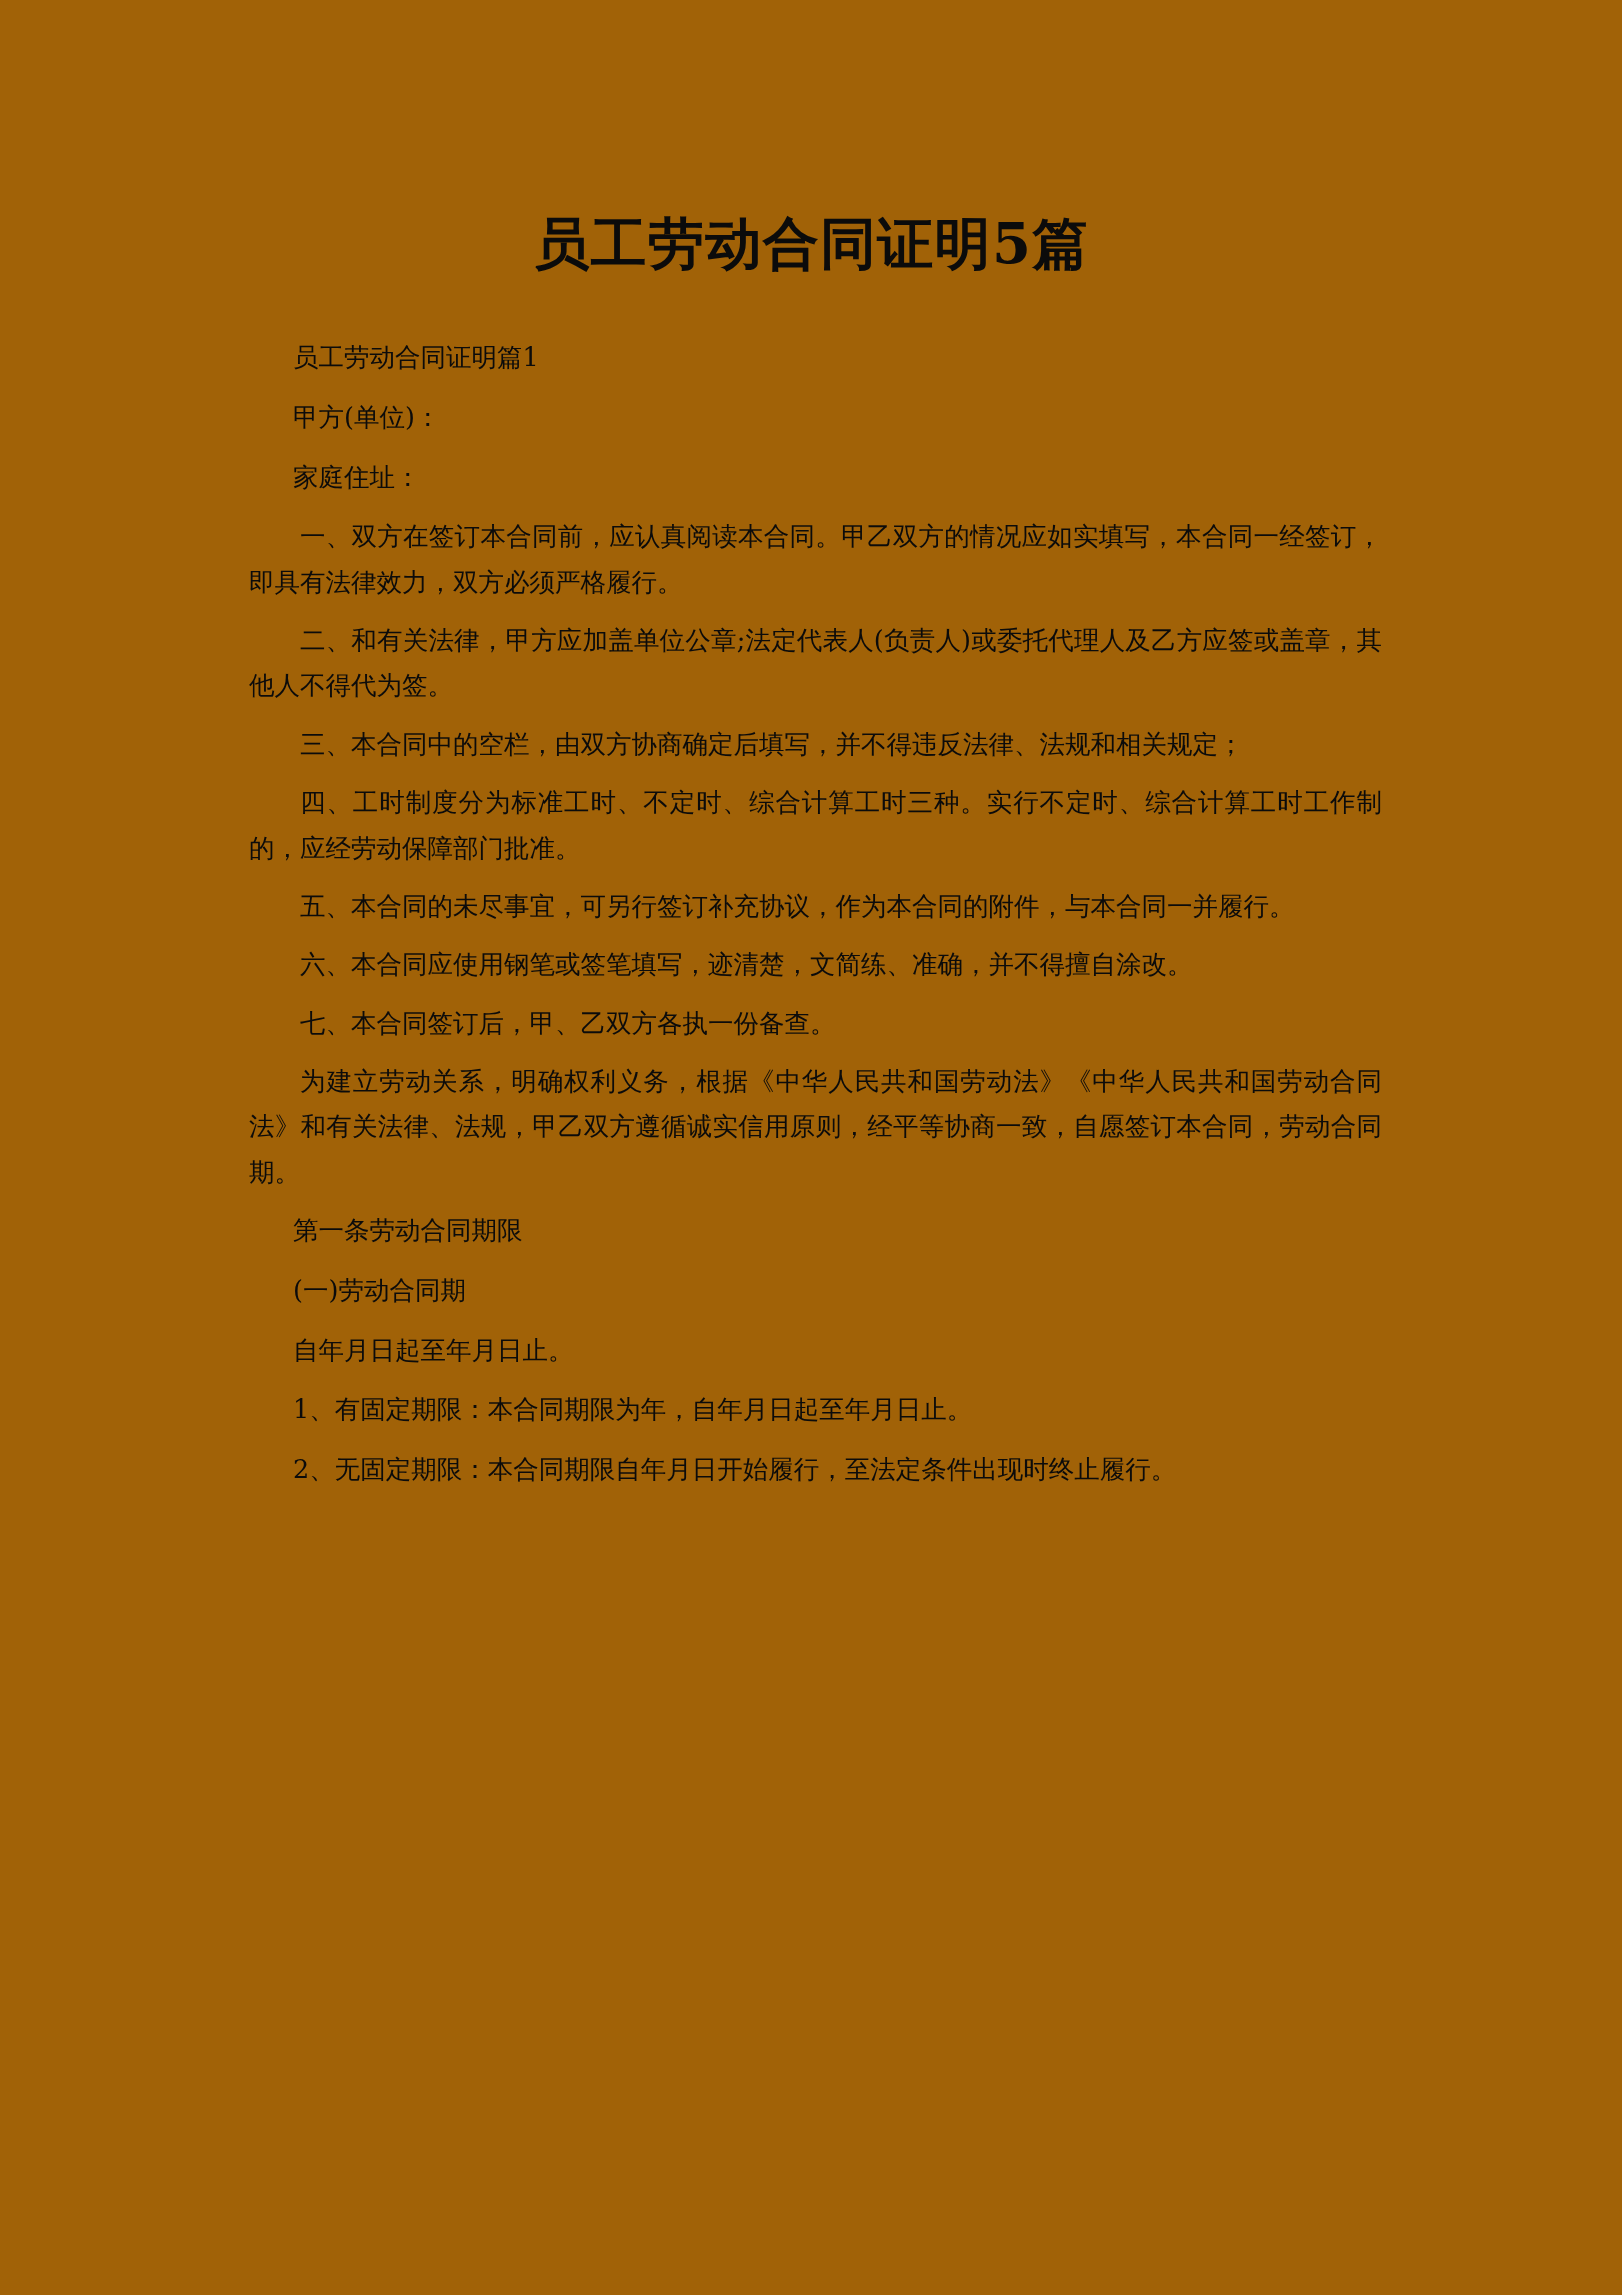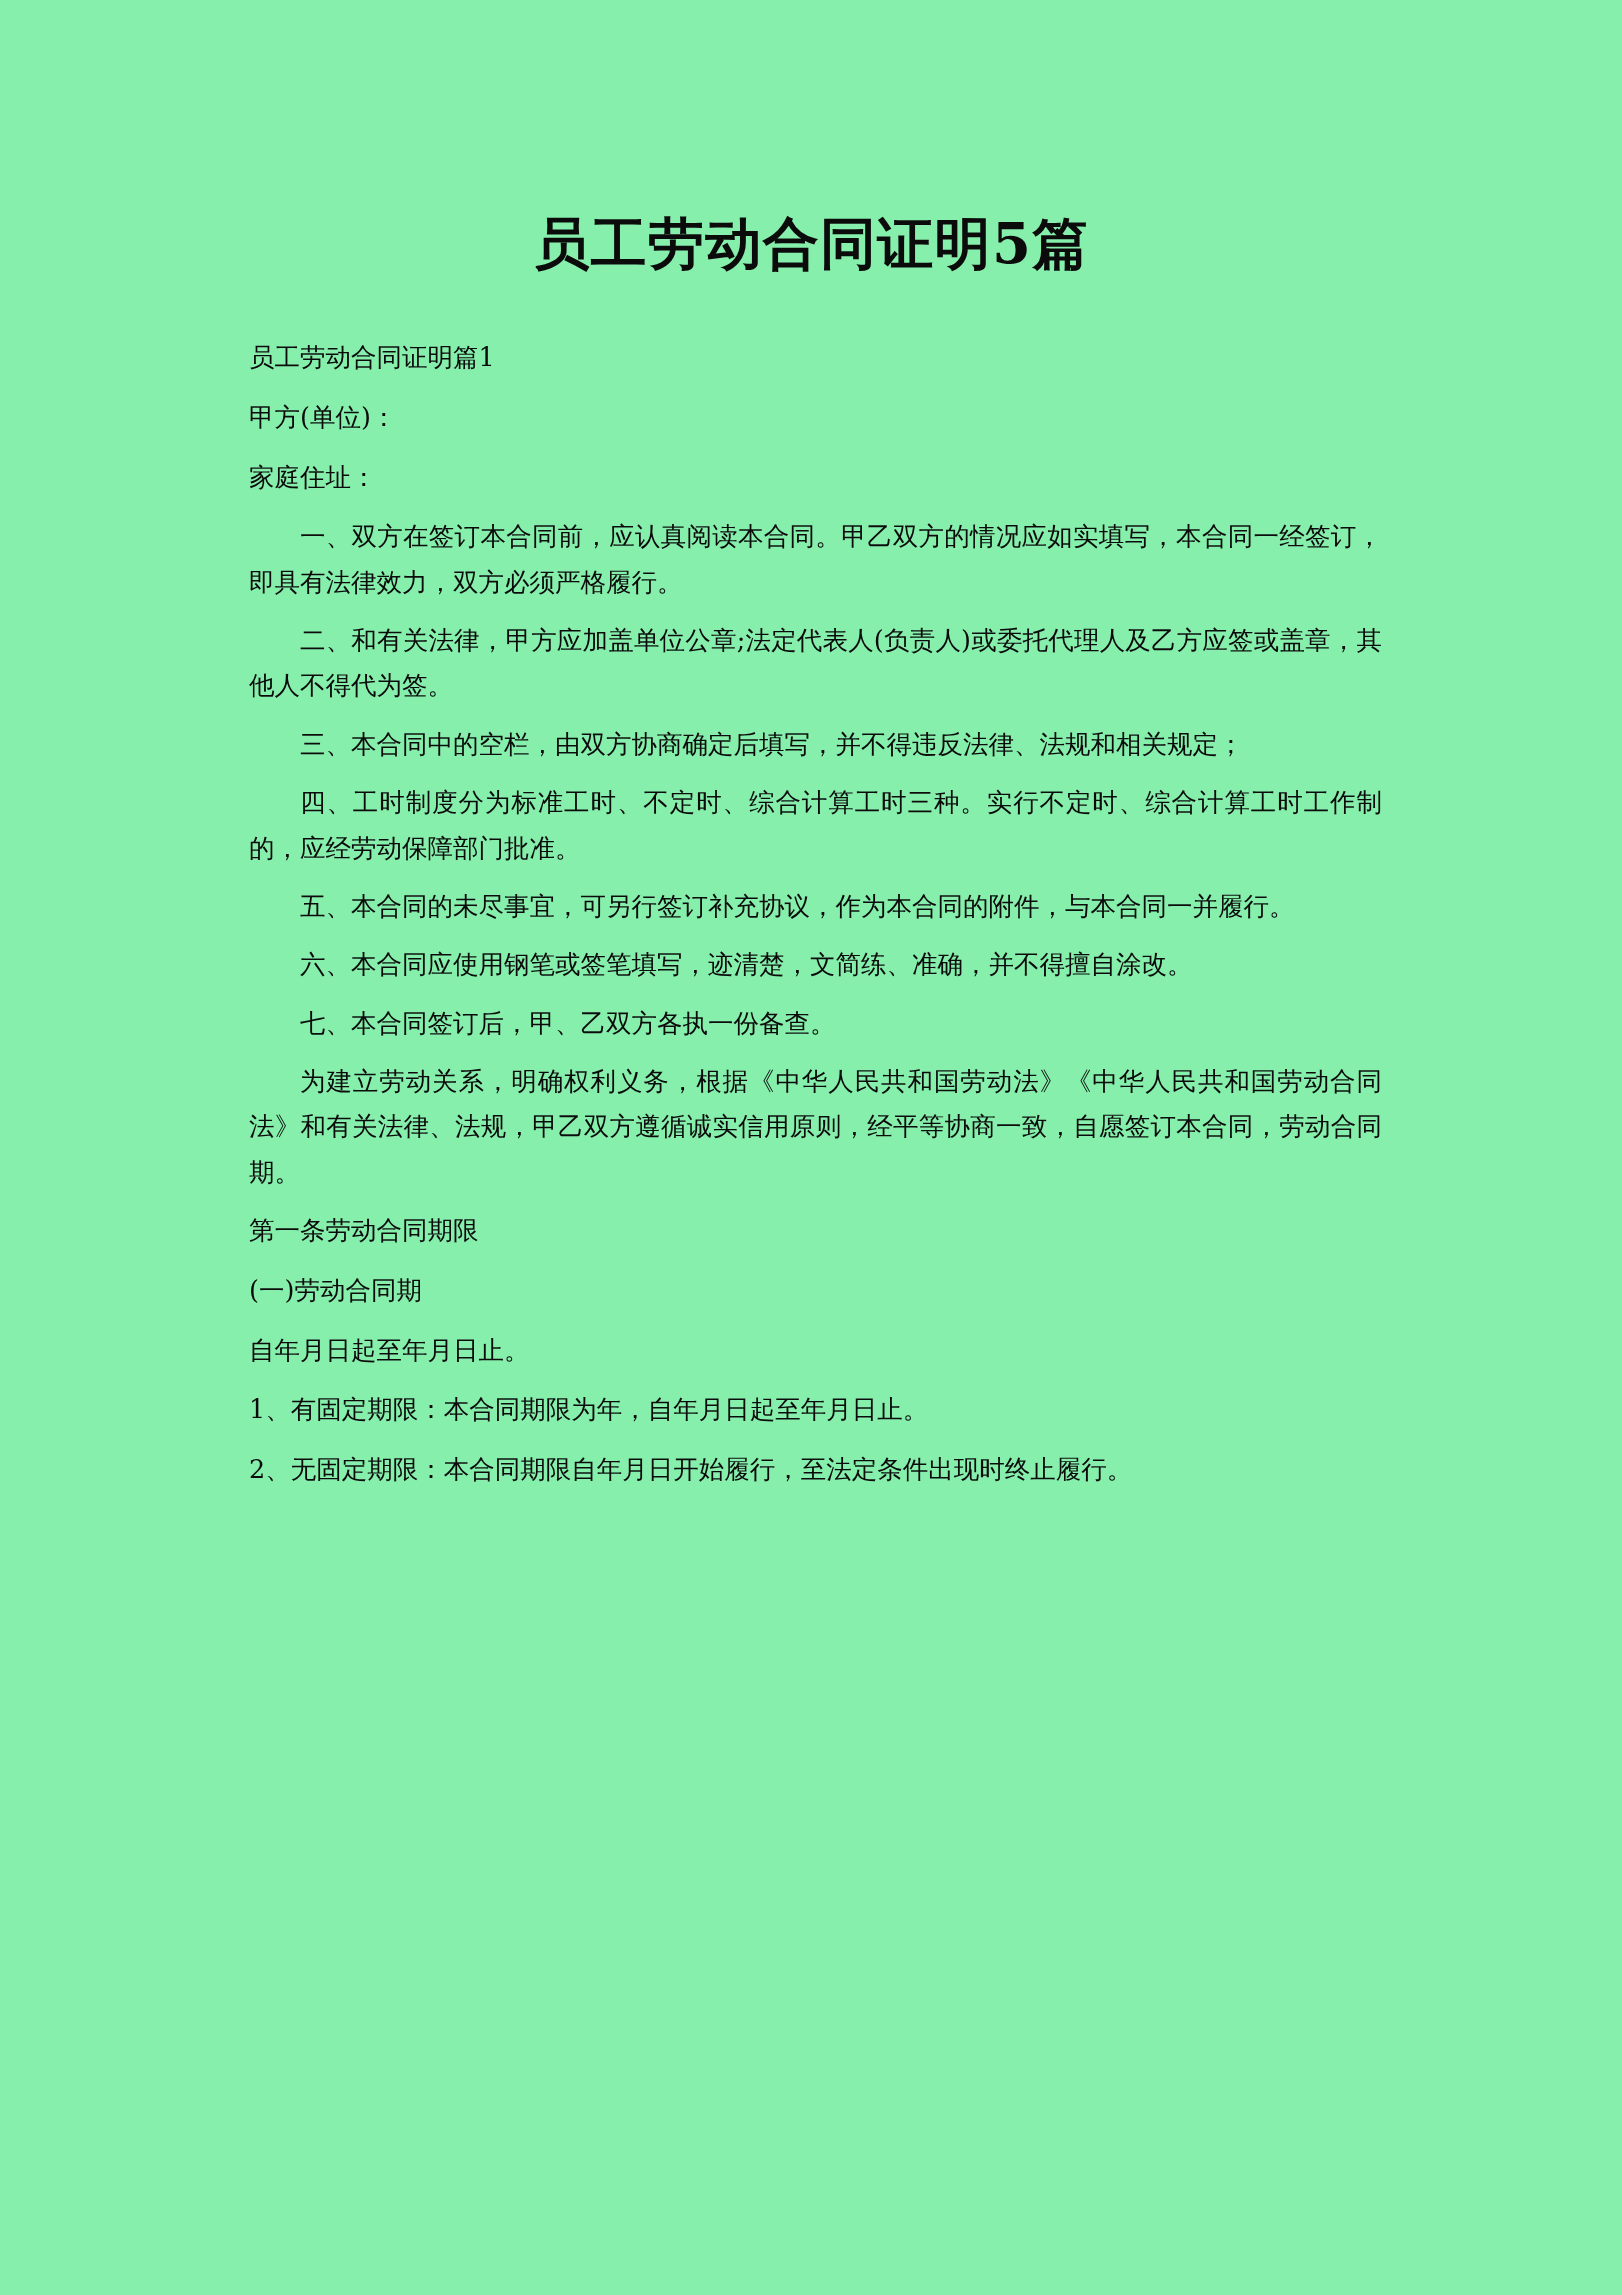--- a/index.html
+++ b/index.html
@@ -6,21 +6,21 @@
   html, body {
     margin: 0;
     padding: 0;
     background: #ffffff;
   }
 
   .page {
     position: relative;
     width: 1623px;
     height: 2295px;
-    background: #86efac;
+    background: #a16207;
     margin: 0 auto;
     overflow: hidden;
     font-family: "DejaVu Serif", "Liberation Serif", serif;
     color: #0b0b0b;
     -webkit-font-smoothing: antialiased;
   }
 
   
   .doc-title {
     position: absolute;
@@ -57,20 +57,21 @@
     text-indent: 2em;
   }
 
   .para.flush {
     text-indent: 0;
   }
 
   
   .para.tight {
     margin-bottom: 14.4px;
+    margin-left: 44px;
   }
 
   
   .para.gap-before {
     margin-top: 10.5px;
   }
 
   
   .blank {
     display: inline-block;

